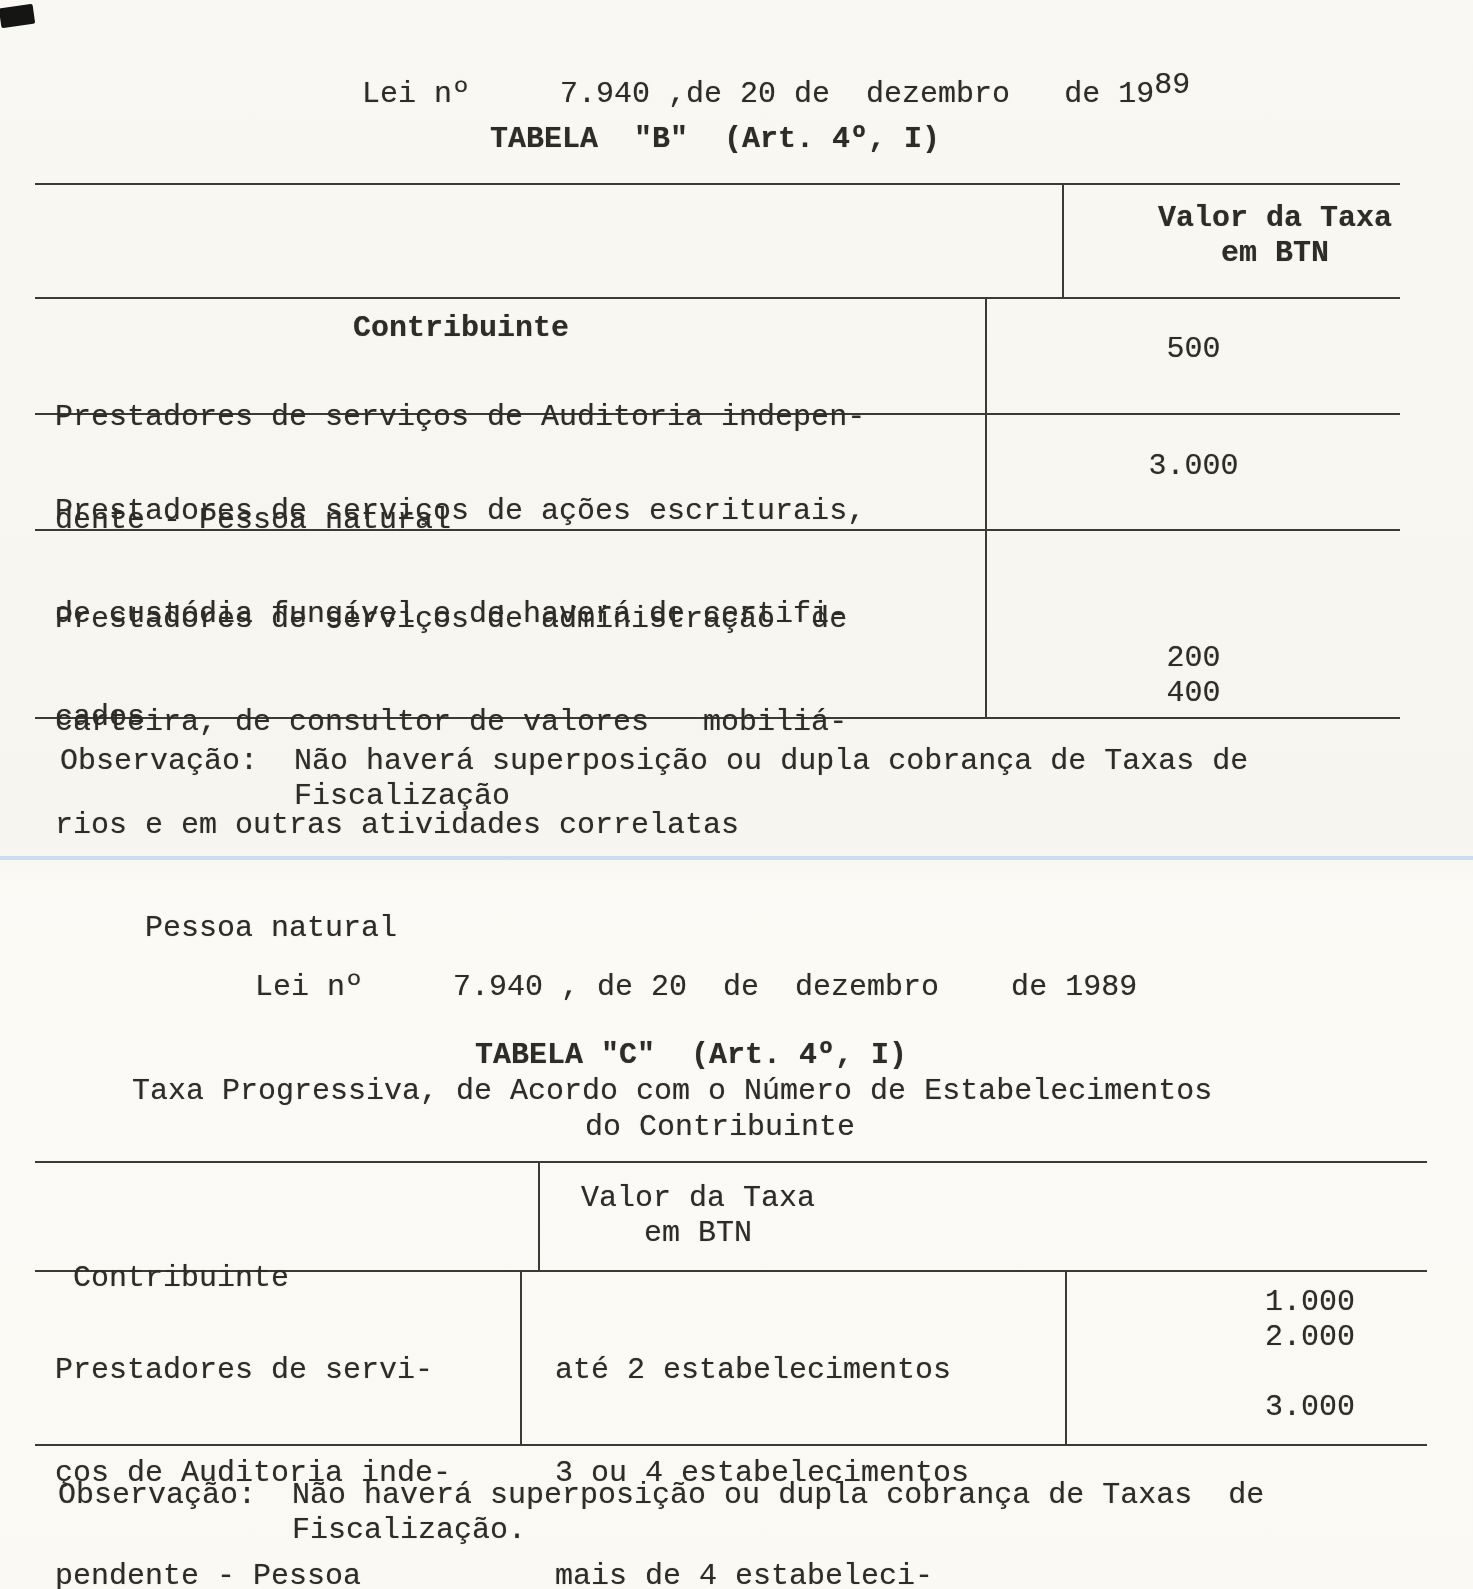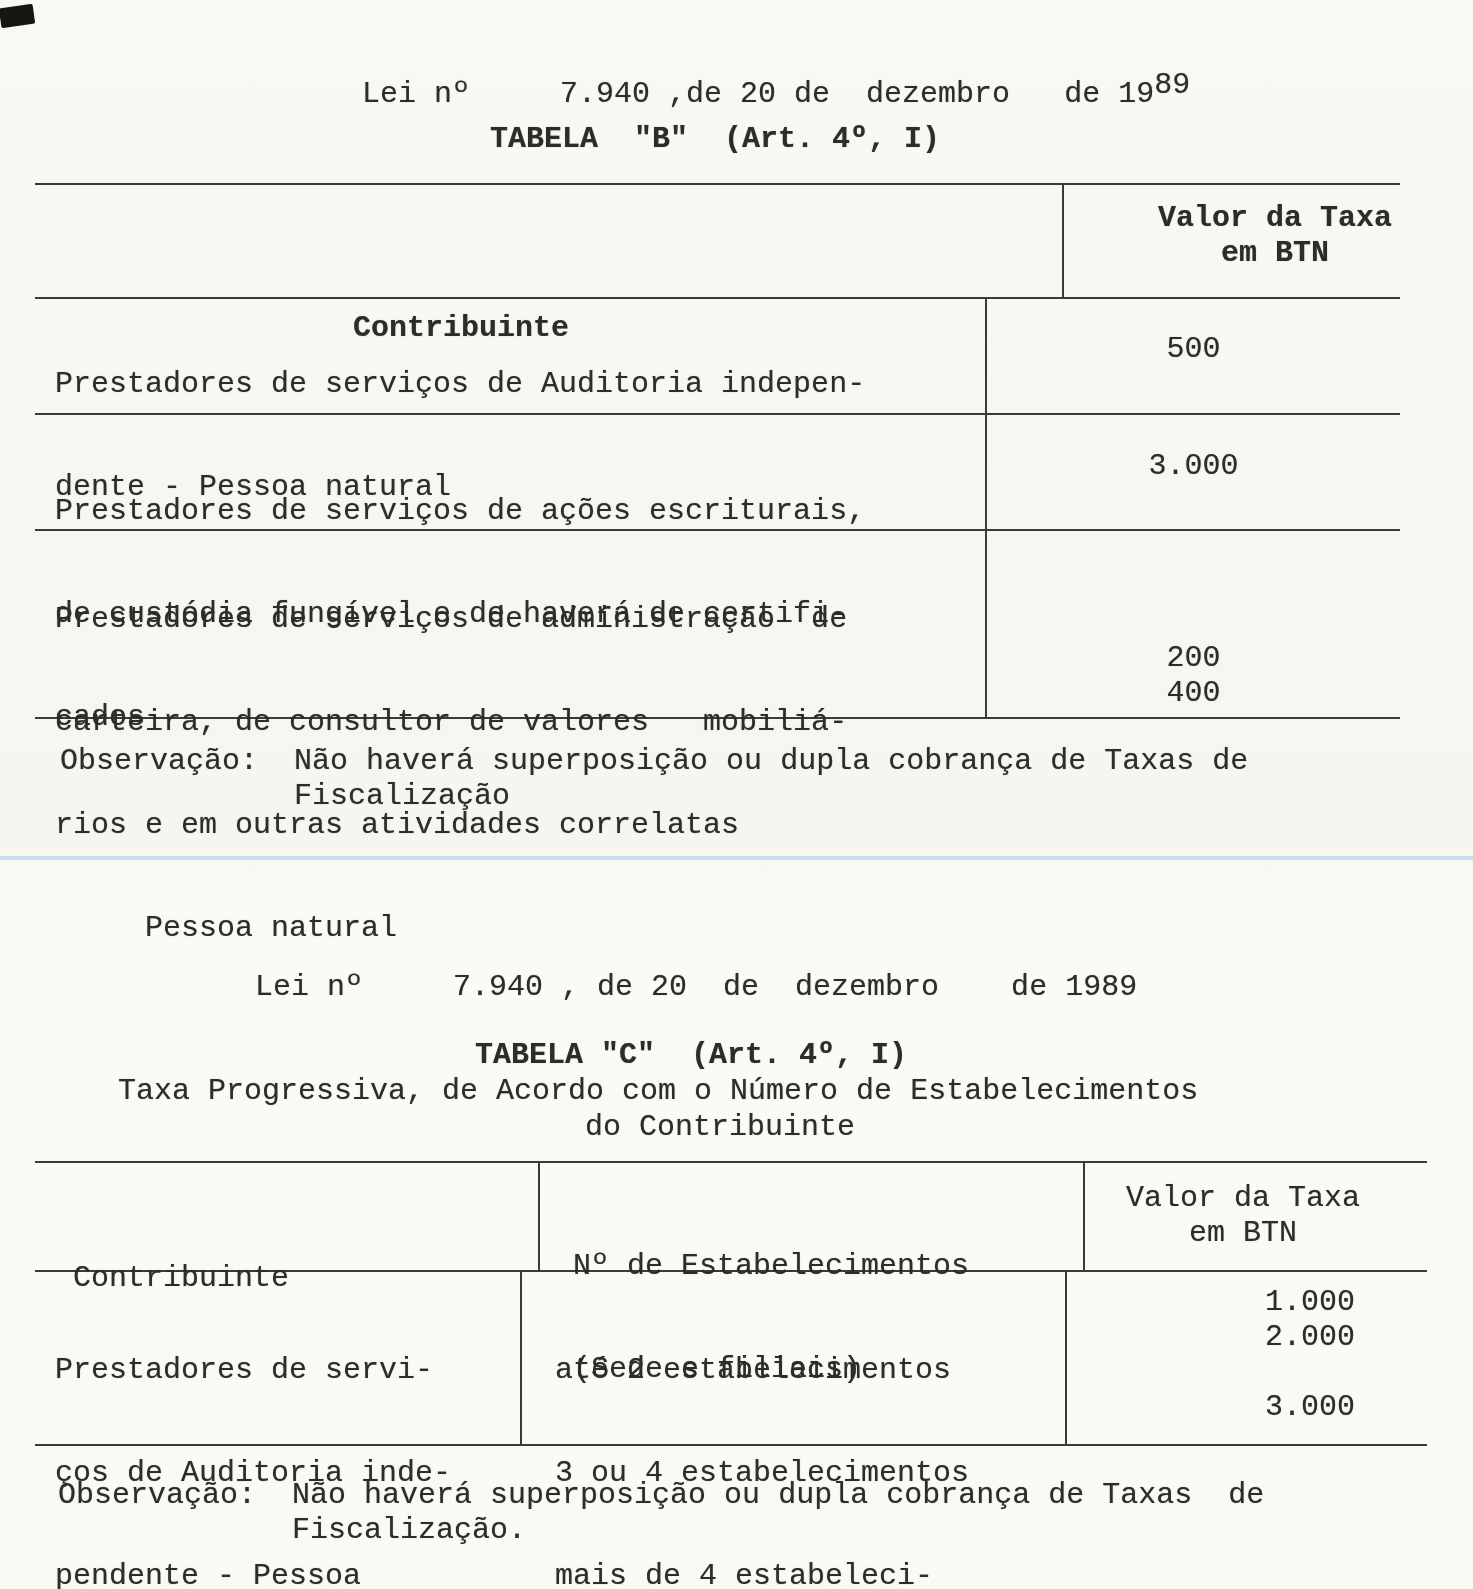--- a/index.html
+++ b/index.html
@@ -17,21 +17,21 @@
   
   .tableB{position:absolute;left:35px;top:183px;width:1365px;border-top:2px solid #3b3a35;}
   .tbB-row{display:flex;border-bottom:2px solid #3b3a35;}
   .tbB-c1{width:930px;border-right:2px solid #3b3a35;padding-left:20px;white-space:pre;}
   .tbB-c2{flex:1;}
   .tbB-hdr{height:112px;}
   .tbB-hdr .tbB-c1{padding-left:318px;padding-top:58px;}
   .tbB-hdr .tbB-c2{padding-top:16px;}
   .hdrB-box{width:250px;margin-left:86px;text-align:center;}
   .rowB1{height:114px;}
-  .rowB1 .tbB-c1{}
+  .rowB1 .tbB-c1{padding-top:33px;}
   .rowB1 .tbB-c2{padding-top:33px;text-align:center;}
   .rowB2{height:114px;}
   .rowB2 .tbB-c1{padding-top:11px;}
   .rowB2 .tbB-c2{padding-top:34px;text-align:center;}
   .rowB3{height:186px;}
   .rowB3 .tbB-c1{padding-top:3px;}
   .rowB3 .tbB-c2{display:flex;flex-direction:column;justify-content:flex-end;padding-bottom:6px;text-align:center;}
 
   
   .obs{display:flex;}
@@ -125,32 +125,28 @@
       <div class="ln">Não haverá superposição ou dupla cobrança de Taxas de</div>
       <div class="ln">Fiscalização</div>
     </div>
   </div>
 
   <div class="blue-sep"></div>
 
   <div class="abs ln" style="left:255px;top:970px;">Lei nº     7.940 , de 20  de  dezembro    de 1989</div>
 
   <div class="abs ln bold" style="left:475px;top:1038px;">TABELA "C"  (Art. 4º, I)</div>
-  <div class="abs ln" style="left:118px;top:1074px;text-align:center;">Taxa Progressiva, de Acordo com o Número de Estabelecimentos</div>
+  <div class="abs ln" style="left:132px;top:1074px;text-align:center;">Taxa Progressiva, de Acordo com o Número de Estabelecimentos</div>
   <div class="abs ln" style="left:585px;top:1110px;">do Contribuinte</div>
 
   <div class="tableC">
 
     <div class="tbC-row tbC-hdr">
       <div class="tbC-c1">
         <div class="ln">Contribuinte</div>
-      </div>
-      <div class="tbC-c2">
-        <div class="ln">Nº de Estabelecimentos</div>
-        <div class="ln">(Sede e filiais)</div>
       </div>
       <div class="tbC-c3">
         <div class="hdrC-box">
           <div class="ln">Valor da Taxa</div>
           <div class="ln">em BTN</div>
         </div>
       </div>
     </div>
 
     <div class="tbC-row tbC-body">

